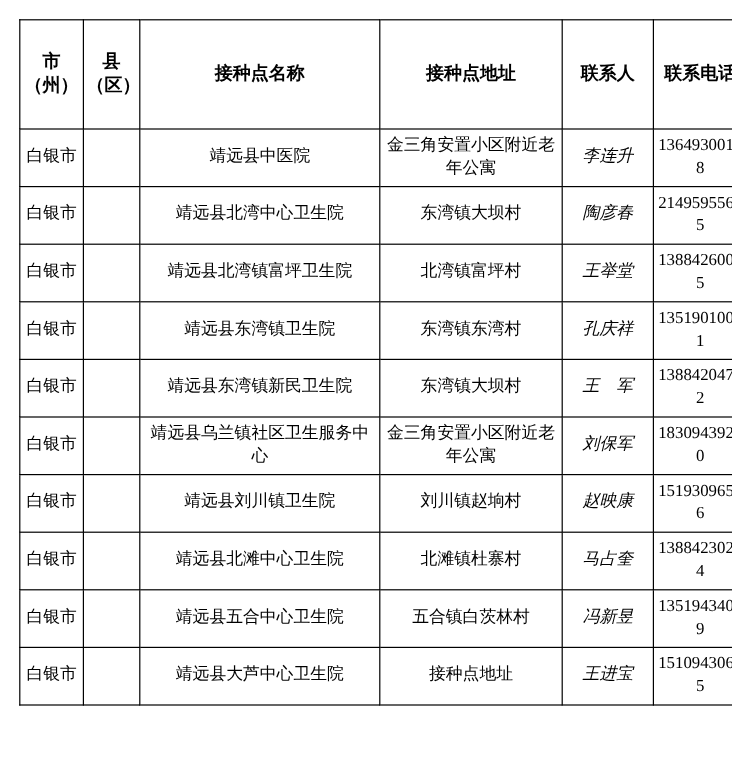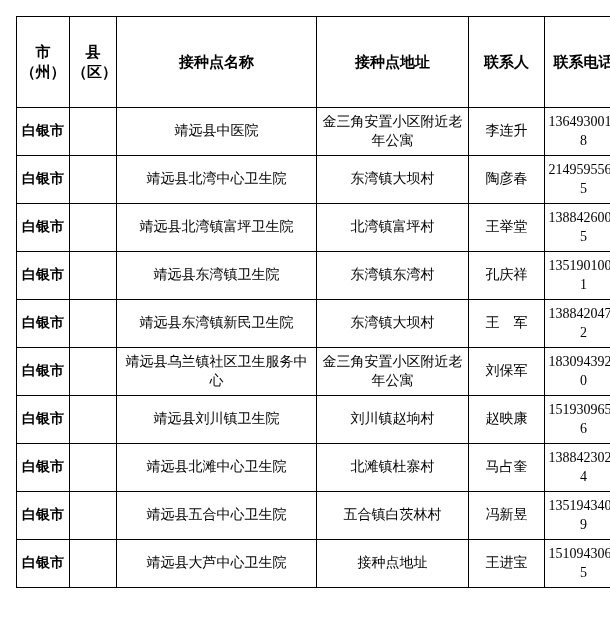--- a/index.html
+++ b/index.html
@@ -36,29 +36,30 @@
     height: 84px;
   }
   col.c-city    { width: 53px; }
   col.c-county  { width: 47px; }
   col.c-name    { width: 200px; }
   col.c-addr    { width: 152px; }
   col.c-person  { width: 76px; }
   col.c-phone   { width: 78px; }
 
   td.cell-city {
-    font-weight: bold;
+    font-weight: normal;
     font-size: 14px;
     letter-spacing: 0px;
   }
   td.cell-name, td.cell-addr {
     font-size: 14px;
   }
   td.cell-person {
     font-size: 14px;
+    font-style: italic;
   }
   td.cell-phone {
     font-size: 14px;
     letter-spacing: 0px;
   }
   tbody tr {
     height: 48px;
   }
 </style>
 </head>

